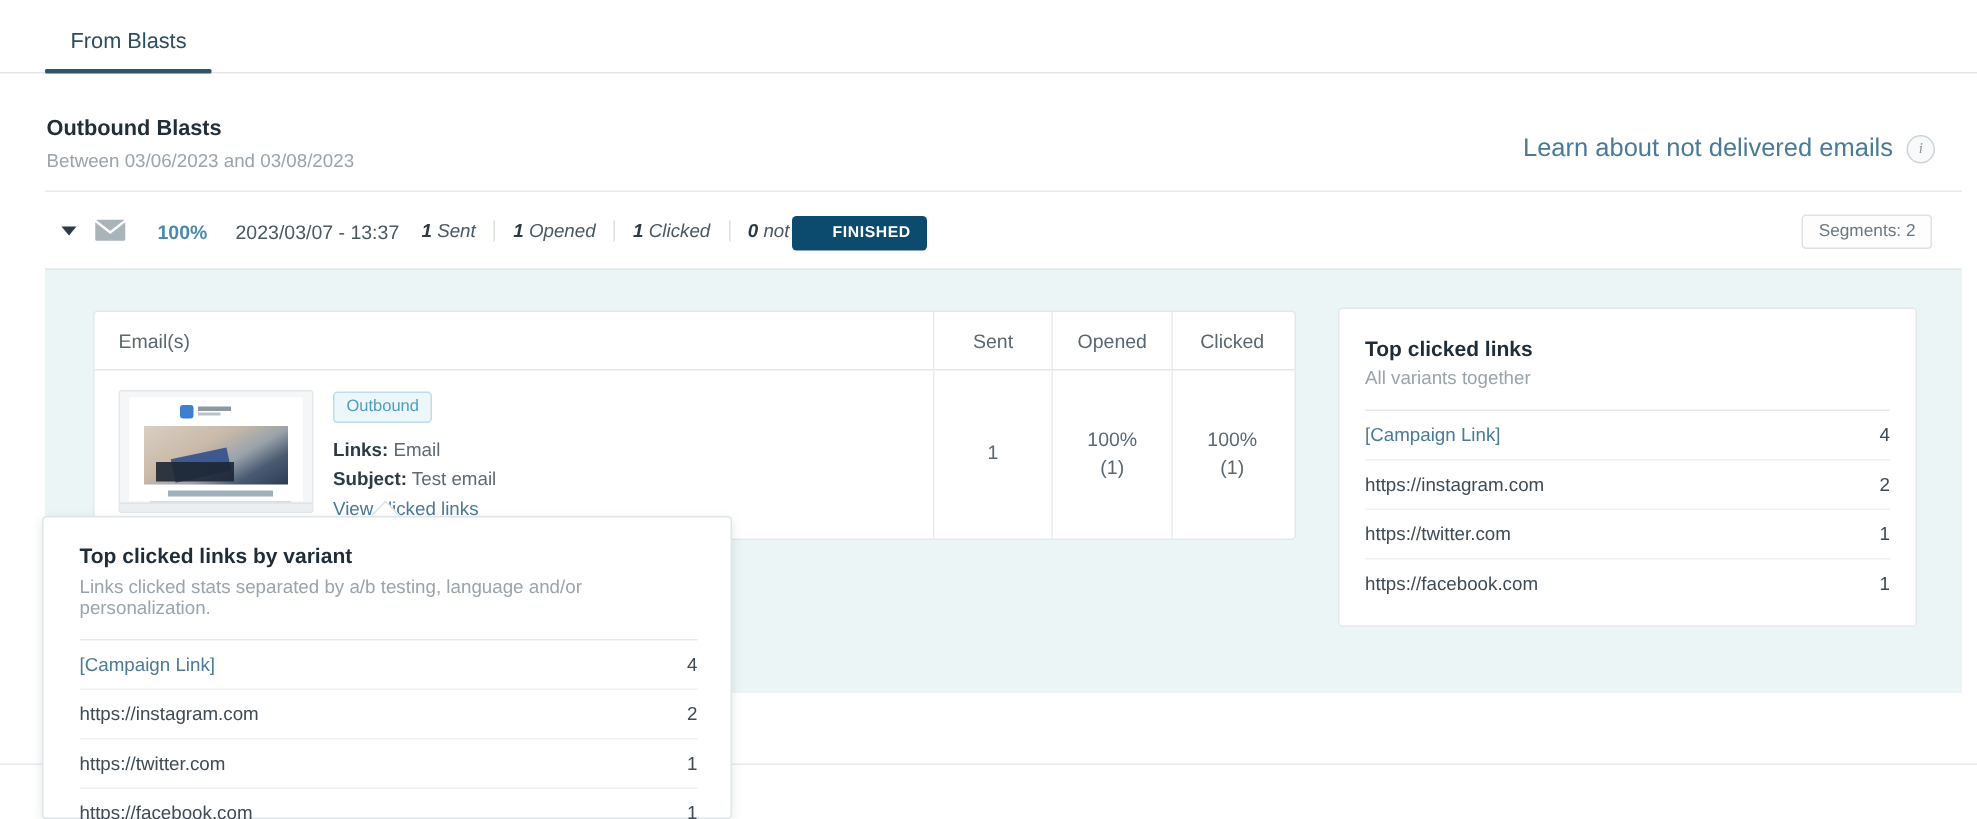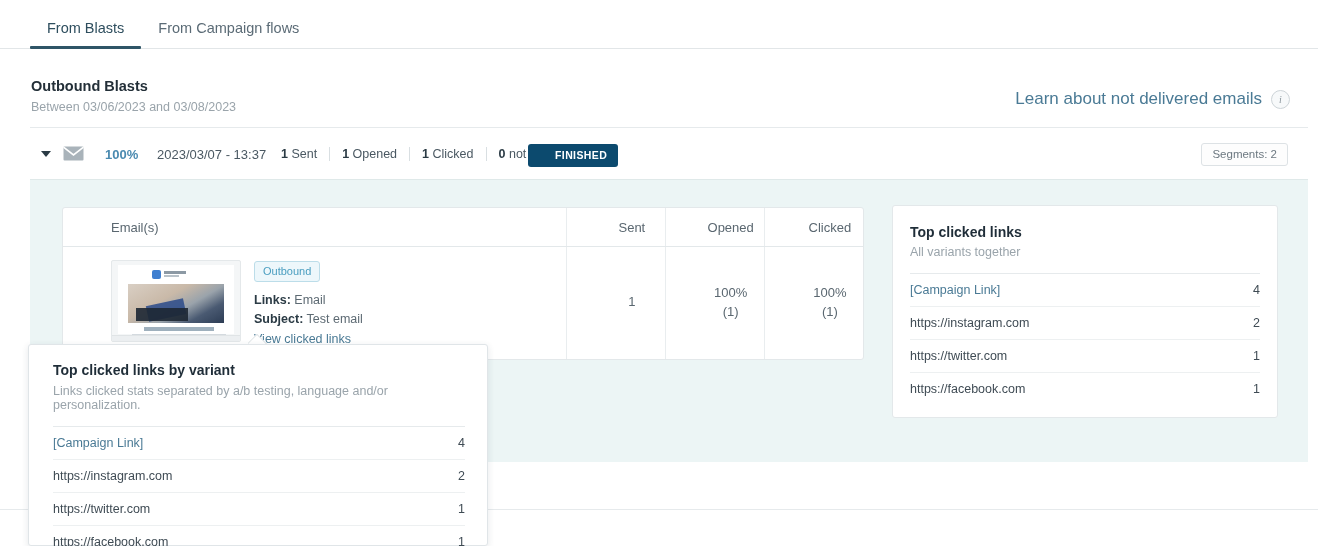--- a/index.html
+++ b/index.html
@@ -31,40 +31,40 @@
 
   .hdr-rule{position:absolute;left:30px;top:127px;width:1278px;height:1px;background:#e6eaec;}
 
   
   .blastrow{position:absolute;left:0;top:131px;width:1318px;height:47px;background:#fff;}
   .caret{position:absolute;left:41px;top:20px;width:0;height:0;
      border-left:5px solid transparent;border-right:5px solid transparent;border-top:6px solid #2b3b45;cursor:pointer;}
   .env{position:absolute;left:63px;top:15px;width:21px;height:15px;}
   .pct{position:absolute;left:105px;top:16px;font-size:13px;font-weight:bold;color:#4a8ab0;cursor:pointer;}
   .bdate{position:absolute;left:157px;top:16px;font-size:13px;color:#4a5862;}
-  .stats{position:absolute;left:281px;top:16px;display:flex;align-items:flex-end;font-size:12.5px;color:#4a5862;}
+  .stats{position:absolute;left:281px;top:16px;display:flex;align-items:flex-end;font-size:12.5px;color:#4a5862;font-style:italic;}
   .stats .st{padding:0 12px;white-space:nowrap;}
   .stats .st:first-child{padding-left:0;}
   .stats b{color:#2b3b45;font-weight:bold;}
   .sep{width:1px;height:14px;background:#d9dfe2;}
   .finished{position:absolute;left:528px;top:144px;background:#0c4a6e;color:#fff;font-size:10.5px;
     font-weight:bold;letter-spacing:.4px;padding:5px 11px 6px 27px;border-radius:3px;}
   .segments{position:absolute;right:30px;top:143px;border:1px solid #dde2e5;border-radius:3px;
     background:#fdfdfd;font-size:11.5px;color:#6c7880;padding:4px 10px 5px 10px;}
 
   
   .expand{position:absolute;left:30px;top:179px;width:1278px;height:283px;background:#ecf5f5;
     border-top:1px solid #dfe9e9;}
 
   
   .etable{position:absolute;left:62px;top:207px;width:800px;background:#fff;
     border:1px solid #e3e8ea;border-radius:3px;overflow:hidden;}
   .etr{display:flex;}
   .ethead .ecell{height:38px;display:flex;align-items:center;font-size:13px;color:#5a6770;}
-  .ecell{box-sizing:border-box;border-right:1px solid #e9edef;margin-left:32px;}
+  .ecell{box-sizing:border-box;border-right:1px solid #e9edef;}
   .ecell:last-child{border-right:none;}
   .c-email{width:560px;padding-left:16px;}
   .c-num{width:80px;justify-content:center;text-align:center;}
   .ethead{border-bottom:1px solid #e3e8ea;}
   .c-sent{width:79px;}
   .c-open{width:80px;}
   .c-click{width:79px;}
   .ebody .ecell{min-height:96px;padding-top:13px;padding-bottom:13px;display:flex;}
   .ebody .c-num{align-items:center;justify-content:center;flex-direction:column;font-size:13px;color:#5a6770;line-height:1.45;}
   .c-email-body{width:560px;padding-left:16px;display:flex;gap:13px;align-items:flex-start;}
@@ -121,21 +121,20 @@
     border-bottom:1px solid #e6eaec;}
 </style>
 </head>
 <body>
 
 <div class="page">
 
   <div class="tabbar">
     <div class="tabs">
       <div class="tab active">From Blasts</div>
-      <div class="tab">From Campaign flows</div>
     </div>
   </div>
 
   <div class="hdr-title">Outbound Blasts</div>
   <div class="hdr-sub">Between 03/06/2023 and 03/08/2023</div>
 
   <div class="learn-wrap">
     <span class="learn-link">Learn about not delivered emails</span>
     <span class="info-ico">i</span>
   </div>

